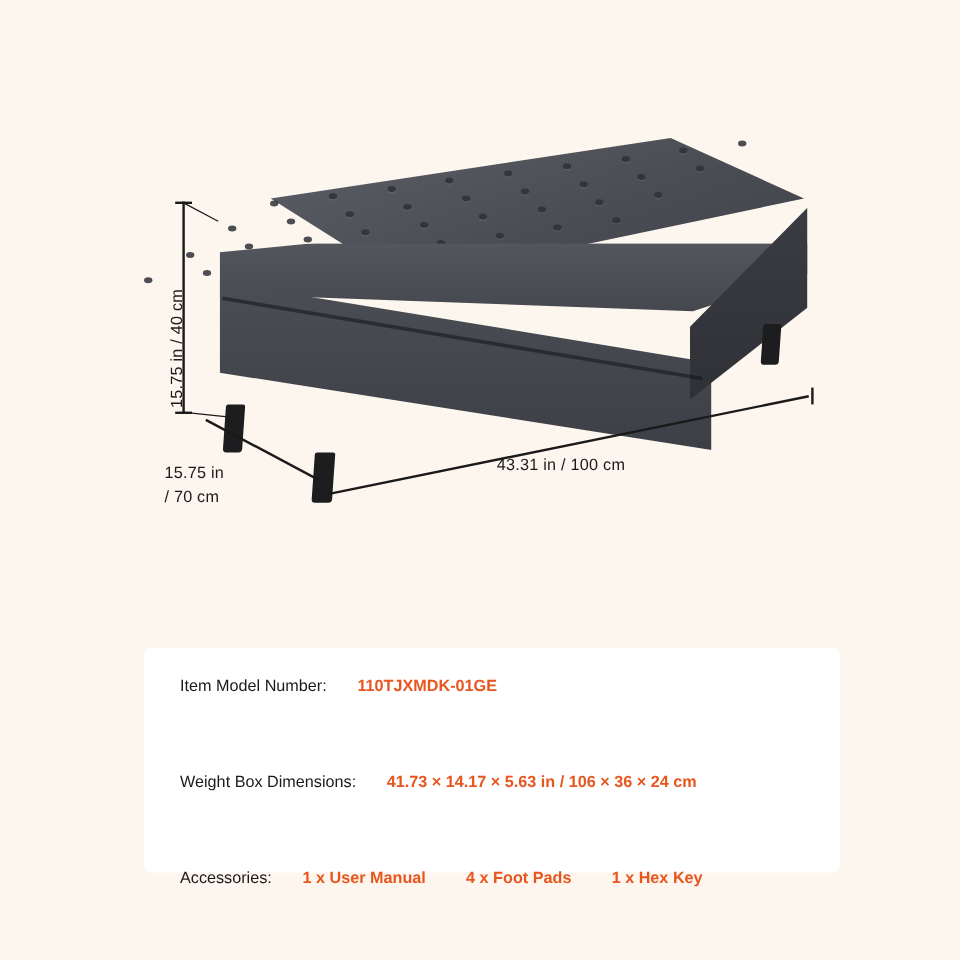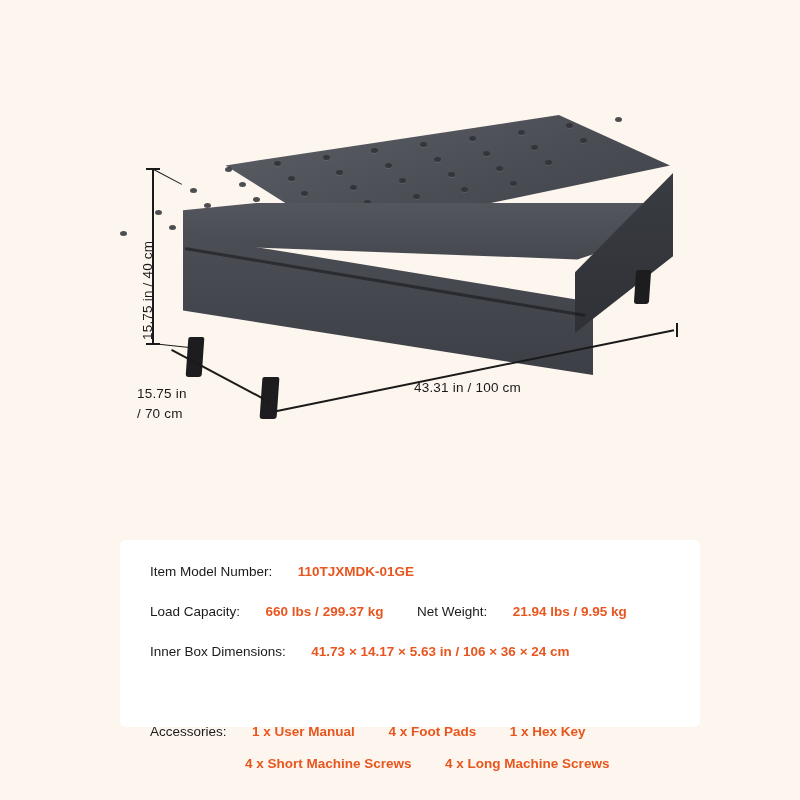--- a/index.html
+++ b/index.html
@@ -233,46 +233,32 @@
 </div>
 
 <div id="spec-card">
 
   <div class="spec-row" style="top:24px;">
     <span class="spec-label">Item Model Number:</span>
     <span class="gap-md"></span>
     <span class="spec-val">110TJXMDK-01GE</span>
   </div>
 
-  <div class="spec-row" style="top:64px;">
-    <span class="spec-label">Load Capacity:</span>
-    <span class="gap-md"></span>
-    <span class="spec-val">660 lbs / 299.37 kg</span>
-    <span class="gap-lg"></span>
-    <span class="spec-label">Net Weight:</span>
-    <span class="gap-md"></span>
-    <span class="spec-val">21.94 lbs / 9.95 kg</span>
-  </div>
 
   <div class="spec-row" style="top:104px;">
-    <span class="spec-label">Inner Box Dimensions:</span>
+    <span class="spec-label">Weight Box Dimensions:</span>
     <span class="gap-md"></span>
     <span class="spec-val">41.73 × 14.17 × 5.63 in / 106 × 36 × 24 cm</span>
   </div>
 
 
   <div class="spec-row" style="top:184px;text-align:center;">
     <span class="spec-label">Accessories:</span>
     <span class="gap-md"></span>
     <span class="spec-val">1 x User Manual</span>
     <span class="gap-lg"></span>
     <span class="spec-val">4 x Foot Pads</span>
     <span class="gap-lg"></span>
     <span class="spec-val">1 x Hex Key</span>
   </div>
 
-  <div class="spec-row" style="top:216px; left:125px;">
-    <span class="spec-val">4 x Short Machine Screws</span>
-    <span class="gap-lg"></span>
-    <span class="spec-val">4 x Long Machine Screws</span>
-  </div>
 
 </div>
 
 </body></html>

